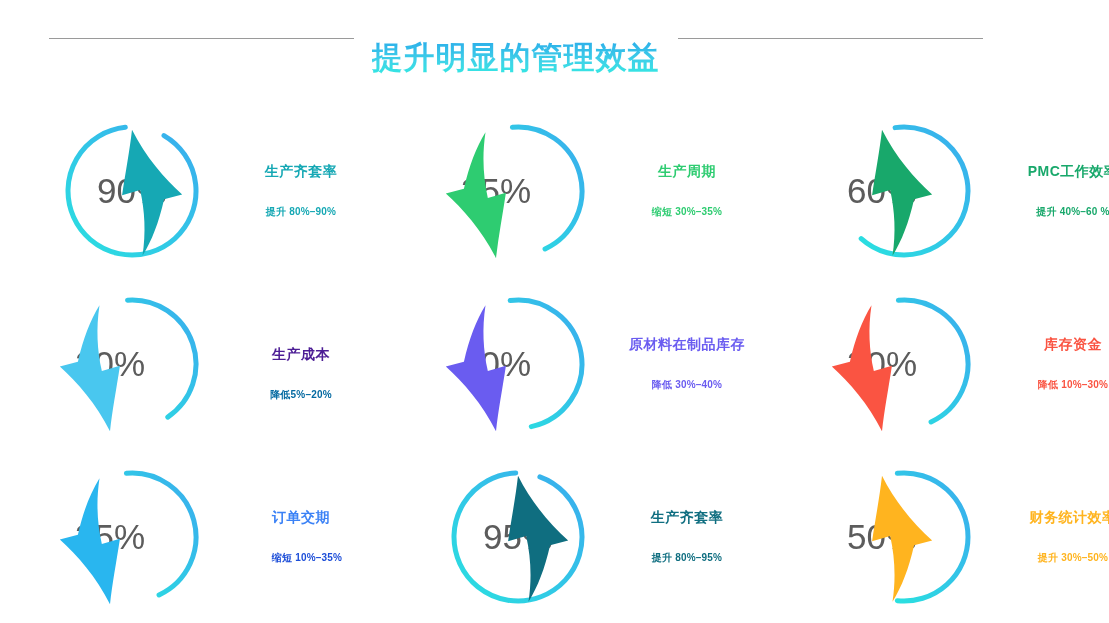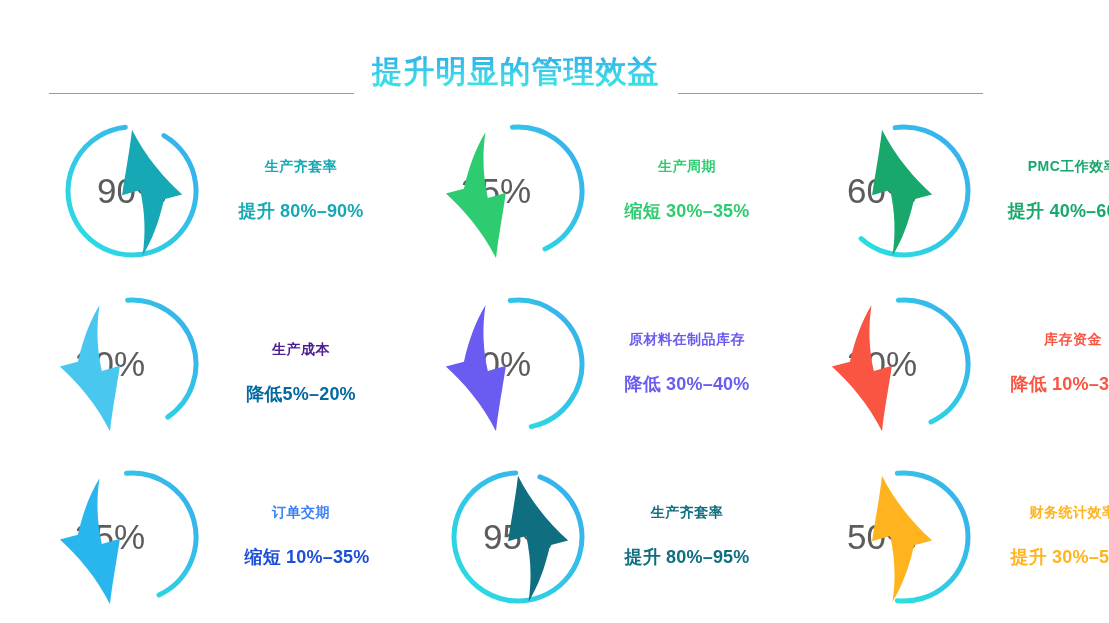--- a/index.html
+++ b/index.html
@@ -16,21 +16,21 @@
   }
 
   
   .header {
     position: absolute;
     top: 38px;
     left: 0;
     width: 1031px;
     height: 56px;
     display: flex;
-    align-items: flex-end;
+    align-items: flex-start;
     justify-content: center;
     gap: 18px;
   }
   .rule {
     height: 1px;
     background: #9a9a9a;
     flex: 0 0 auto;
   }
   .rule-left  { width: 305px; }
   .rule-right { width: 305px; }
@@ -122,21 +122,21 @@
   }
   .label-title {
     font-size: 14px;
     font-weight: bold;
     letter-spacing: 0.5px;
     white-space: nowrap;
     line-height: 1.2;
   }
   .label-sub {
     margin-top: 26px;
-    font-size: 18px;
+    font-size: 10px;
     font-weight: bold;
     letter-spacing: 0.2px;
     white-space: nowrap;
     line-height: 1.2;
   }
 </style>
 </head>
 <body>
 
 <div class="header">

